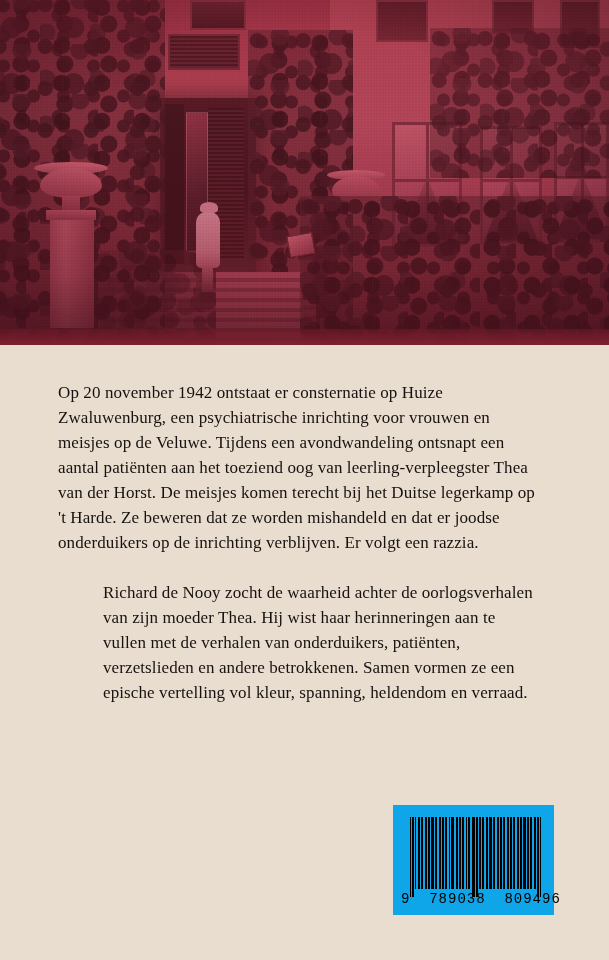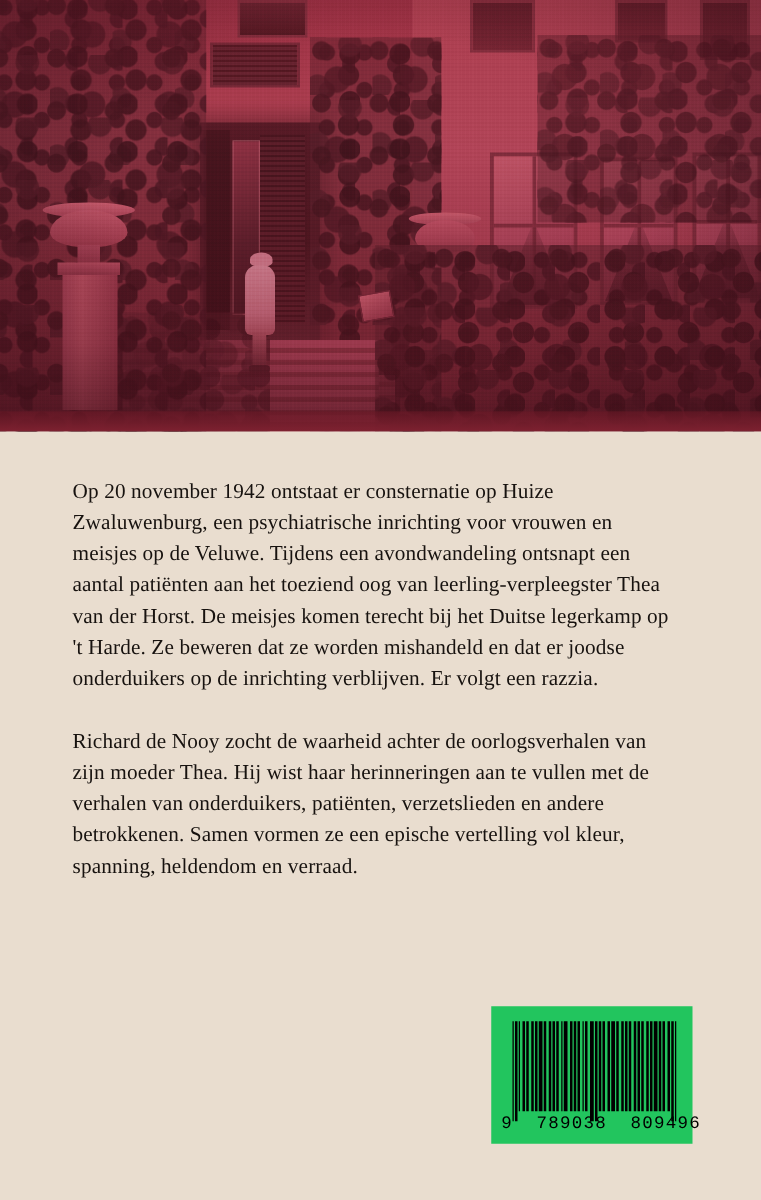--- a/index.html
+++ b/index.html
@@ -236,41 +236,41 @@
     width: 480px;
   }
   #blurb p {
     margin: 0 0 25px 0;
     font-size: 17px;
     line-height: 25px;
     color: #17120f;
     letter-spacing: .1px;
     font-family: "Liberation Serif", "DejaVu Serif", serif;
   }
-  #blurb p:last-child { margin-bottom: 0; }
+  #blurb p:last-child { margin-bottom: 0; margin-left: 45px; }
 
   
   #website {
     position: absolute;
     left: 58px;
     top: 902px;
     font-family: "Liberation Sans", "DejaVu Sans", sans-serif;
     font-size: 10.5px;
     font-weight: bold;
     letter-spacing: 2.3px;
     color: #93404a;
   }
 
   #barcode {
     position: absolute;
     left: 393px;
     top: 805px;
     width: 161px;
     height: 110px;
-    background: #22c55e;
+    background: #0ea5e9;
     box-sizing: border-box;
   }
   #bc-bars {
     position: absolute;
     left: 17px; top: 12px;
     width: 132px; height: 72px;
     display: flex;
     align-items: flex-start;
   }
   #bc-bars i {

